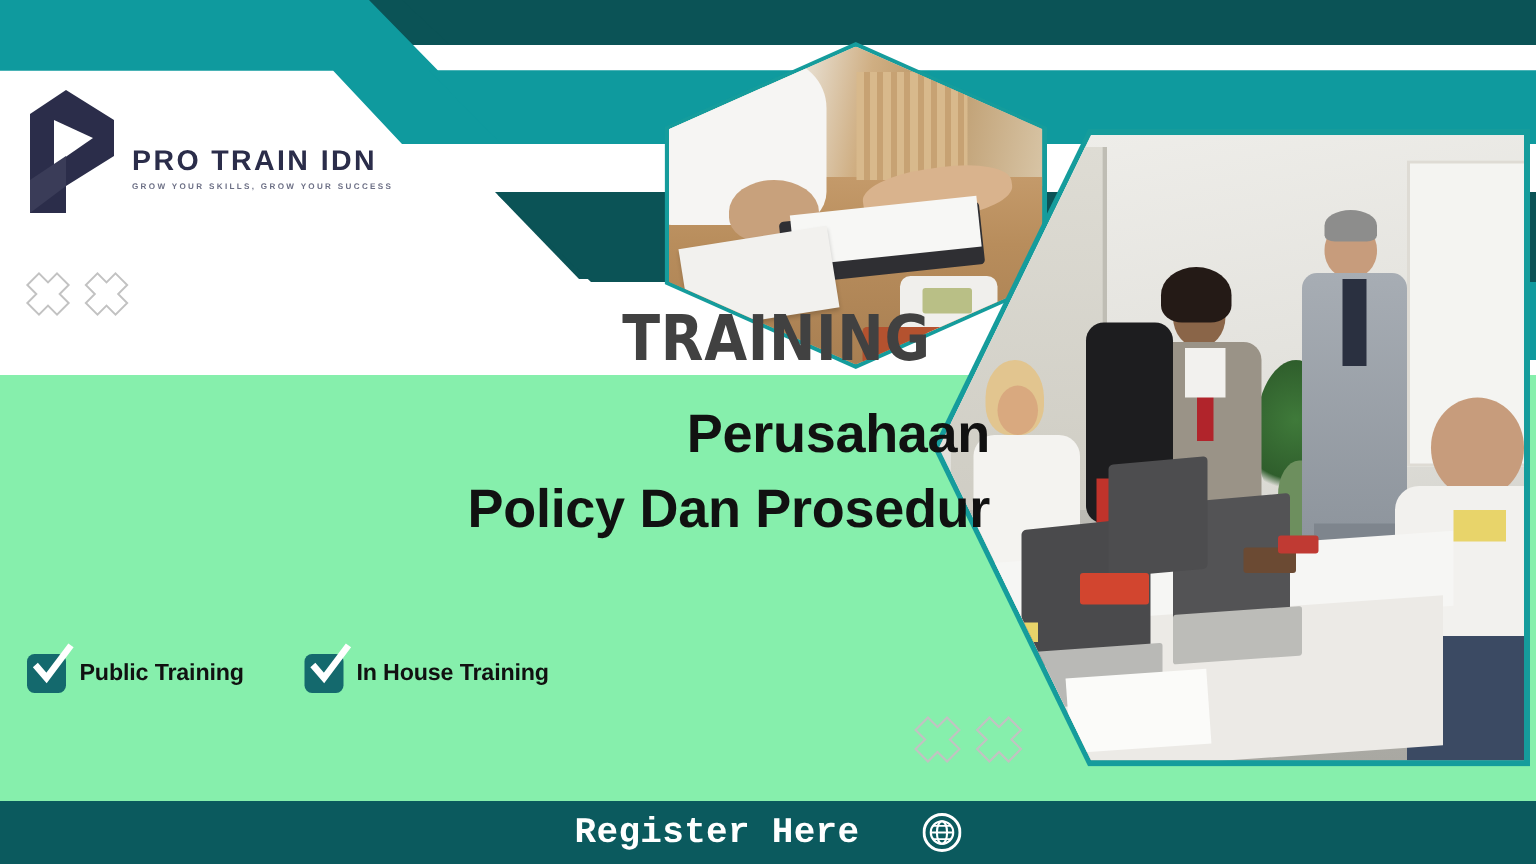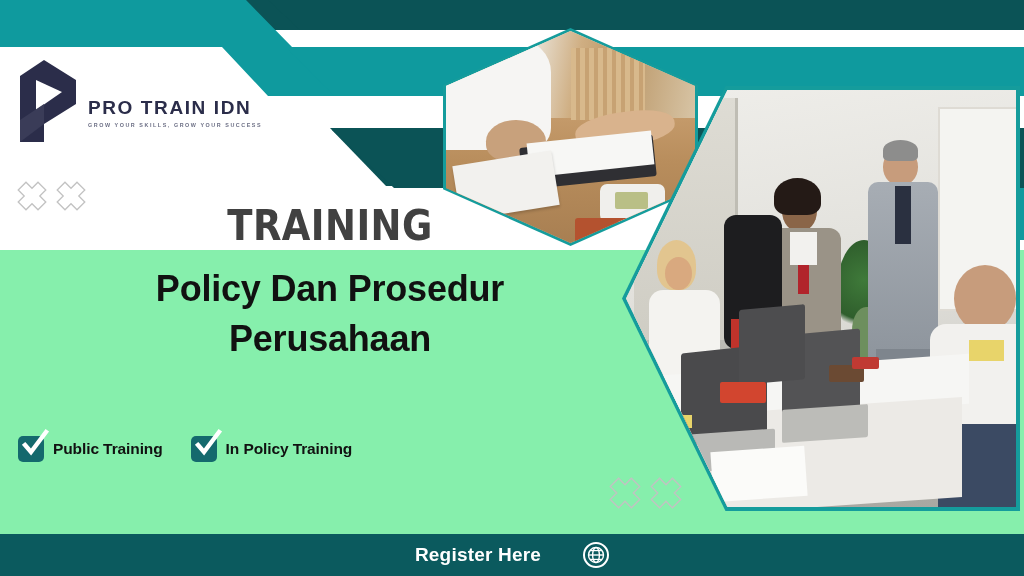--- a/index.html
+++ b/index.html
@@ -45,48 +45,48 @@
   .ph{position:absolute;}
 
   
   .logo{position:absolute;left:14px;top:58px;width:210px;height:98px;z-index:8;}
   .logo-mark{position:absolute;left:0;top:0;width:72px;height:86px;}
   .logo-text{position:absolute;left:74px;top:40px;}
   .logo-name{font-size:19px;font-weight:bold;letter-spacing:1.6px;color:#2b2d4a;line-height:1;white-space:nowrap;}
   .logo-tag{font-size:5.4px;font-weight:bold;letter-spacing:1.55px;color:#6c6f85;margin-top:5px;white-space:nowrap;}
 
   
-  .headline{position:absolute;left:0px;top:205px;width:660px;text-align:center;z-index:7;}
+  .headline{position:absolute;left:0px;top:205px;width:660px;text-align:right;z-index:7;}
   .t-training{
     font-size:42px;font-weight:bold;color:#414141;letter-spacing:0.5px;
     line-height:1;transform:scaleX(0.88);transform-origin:center;
     font-family:"DejaVu Sans", sans-serif;
   }
   .t-sub{
     margin-top:17px;font-size:36px;font-weight:bold;color:#111111;line-height:1.38;
     letter-spacing:-0.2px;
   }
 
   
-  .checks{position:absolute;left:18px;top:436px;display:flex;gap:28px;z-index:7;}
+  .checks{position:absolute;left:18px;top:436px;display:flex;gap:40px;z-index:7;}
   .chk{display:flex;align-items:center;gap:9px;}
   .chk-box{position:relative;width:26px;height:26px;border-radius:5px;background:#14696d;flex:none;}
   .chk-box svg{position:absolute;left:2px;top:-5px;width:28px;height:28px;overflow:visible;}
   .chk-label{font-size:15.5px;font-weight:bold;color:#111;letter-spacing:-0.1px;white-space:nowrap;}
 
   
   .crosses{position:absolute;display:flex;gap:7px;z-index:5;}
   .crosses svg{display:block;}
 
   
   .footer{
     position:absolute;left:0;bottom:0;width:1024px;height:42px;background:#0b5a5e;
     display:flex;align-items:center;justify-content:center;gap:42px;z-index:9;
   }
-  .f-reg{color:#fff;font-size:19px;font-weight:bold;letter-spacing:0.2px;}
+  .f-reg{color:#fff;font-size:24px;font-weight:bold;letter-spacing:0.2px;font-family:Liberation Mono, monospace;}
   .f-site{color:#fff;font-size:18px;font-weight:bold;letter-spacing:0.2px;}
   .f-globe{display:flex;align-items:center;}
 </style>
 </head>
 <body>
 
 <div class="stage">
 
   <div class="bands">
     <svg class="band" viewBox="0 0 1024 250" preserveAspectRatio="none">
@@ -267,41 +267,41 @@
     </svg>
     <div class="logo-text">
       <div class="logo-name">PRO TRAIN IDN</div>
       <div class="logo-tag">GROW YOUR SKILLS, GROW YOUR SUCCESS</div>
     </div>
   </div>
 
   <div class="headline">
     <div class="t-training">TRAINING</div>
     <div class="t-sub">
+      <div>Perusahaan</div>
       <div>Policy Dan Prosedur</div>
-      <div>Perusahaan</div>
     </div>
   </div>
 
   <div class="checks">
     <div class="chk">
       <span class="chk-box">
         <svg viewBox="0 0 28 28">
           <path d="M5,14 L11,21 L26,1" fill="none" stroke="#ffffff" stroke-width="4.4" stroke-linecap="square"></path>
         </svg>
       </span>
       <span class="chk-label">Public Training</span>
     </div>
     <div class="chk">
       <span class="chk-box">
         <svg viewBox="0 0 28 28">
           <path d="M5,14 L11,21 L26,1" fill="none" stroke="#ffffff" stroke-width="4.4" stroke-linecap="square"></path>
         </svg>
       </span>
-      <span class="chk-label">In Policy Training</span>
+      <span class="chk-label">In House Training</span>
     </div>
   </div>
 
   <div class="crosses" style="left:16px;top:180px;">
     <svg width="32" height="32" viewBox="0 0 32 32">
       <path d="M10.5,2 L21.5,2 L21.5,10.5 L30,10.5 L30,21.5 L21.5,21.5 L21.5,30 L10.5,30 L10.5,21.5 L2,21.5 L2,10.5 L10.5,10.5 Z" transform="rotate(45 16 16)" fill="none" stroke="#c2c2c2" stroke-width="1.3"></path>
     </svg>
     <svg width="32" height="32" viewBox="0 0 32 32">
       <path d="M10.5,2 L21.5,2 L21.5,10.5 L30,10.5 L30,21.5 L21.5,21.5 L21.5,30 L10.5,30 L10.5,21.5 L2,21.5 L2,10.5 L10.5,10.5 Z" transform="rotate(45 16 16)" fill="none" stroke="#c2c2c2" stroke-width="1.3"></path>
     </svg>

